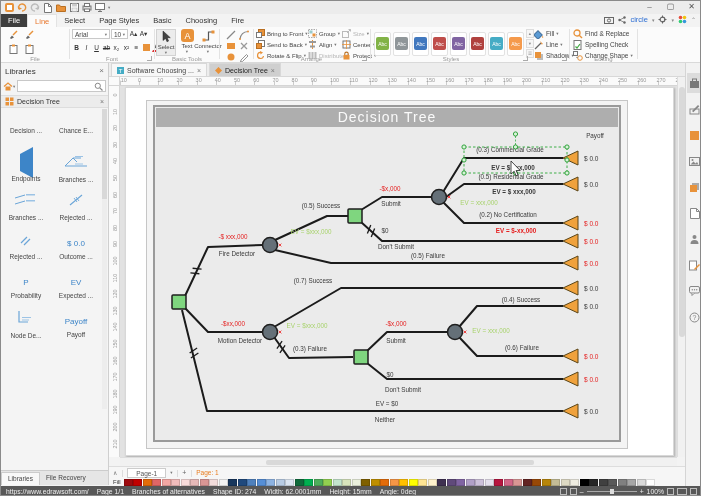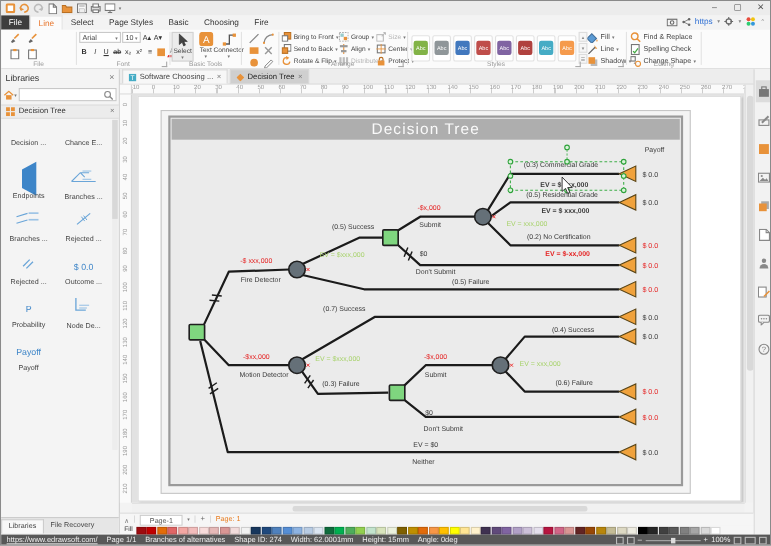--- a/index.html
+++ b/index.html
@@ -190,21 +190,21 @@
         </svg>
       </span>
     <span class="mi" id="ic-share">
         <svg width="8" height="8">
           <circle cx="6.5" cy="1.5" r="1.2" fill="#666"></circle>
           <circle cx="1.5" cy="4" r="1.2" fill="#666"></circle>
           <circle cx="6.5" cy="6.5" r="1.2" fill="#666"></circle>
           <path d="M1.5 4 L6.5 1.5 M1.5 4 L6.5 6.5" stroke="#666" stroke-width=".7"></path>
         </svg>
       </span>
-    <span class="name">https</span>
+    <span class="name">circle</span>
       <span class="car">▾</span>
     <span class="mi" id="ic-gear">
         <svg width="9" height="9">
           <circle cx="4.5" cy="4.5" r="2.4" fill="none" stroke="#666" stroke-width="1.2"></circle>
           <path d="M4.5 0.5 v2 M4.5 6 v2.5 M0.5 4.5 h2 M6 4.5 h2.5" stroke="#666" stroke-width="1"></path>
         </svg>
       </span>
       <span class="car">▾</span>
     <span class="mi" id="ic-apps">
         <svg width="9" height="9">
@@ -671,20 +671,24 @@
             </span></span>
           <span class="lbl">Rejected ...</span>
         </div>
         <div class="libitem">
           <span><span class="txticon">$ 0.0</span></span>
           <span class="lbl">Outcome ...</span>
         </div>
         <div class="libitem">
           <span><span class="txticon">P</span></span>
           <span class="lbl">Probability</span>
+        </div>
+        <div class="libitem">
+          <span><span class="txticon">EV</span></span>
+          <span class="lbl">Expected ...</span>
         </div>
         <div class="libitem">
           <span><span class="mi">
               <svg width="20" height="16">
                 <path d="M3 2 V13 H12" fill="none" stroke="#6aa5d8" stroke-width="1.2"></path>
                 <rect x="6" y="8" width="9" height="1" fill="#9cc3e5"></rect>
                 <rect x="6" y="10.5" width="7" height="1" fill="#9cc3e5"></rect>
               </svg>
             </span></span>
           <span class="lbl">Node De...</span>

